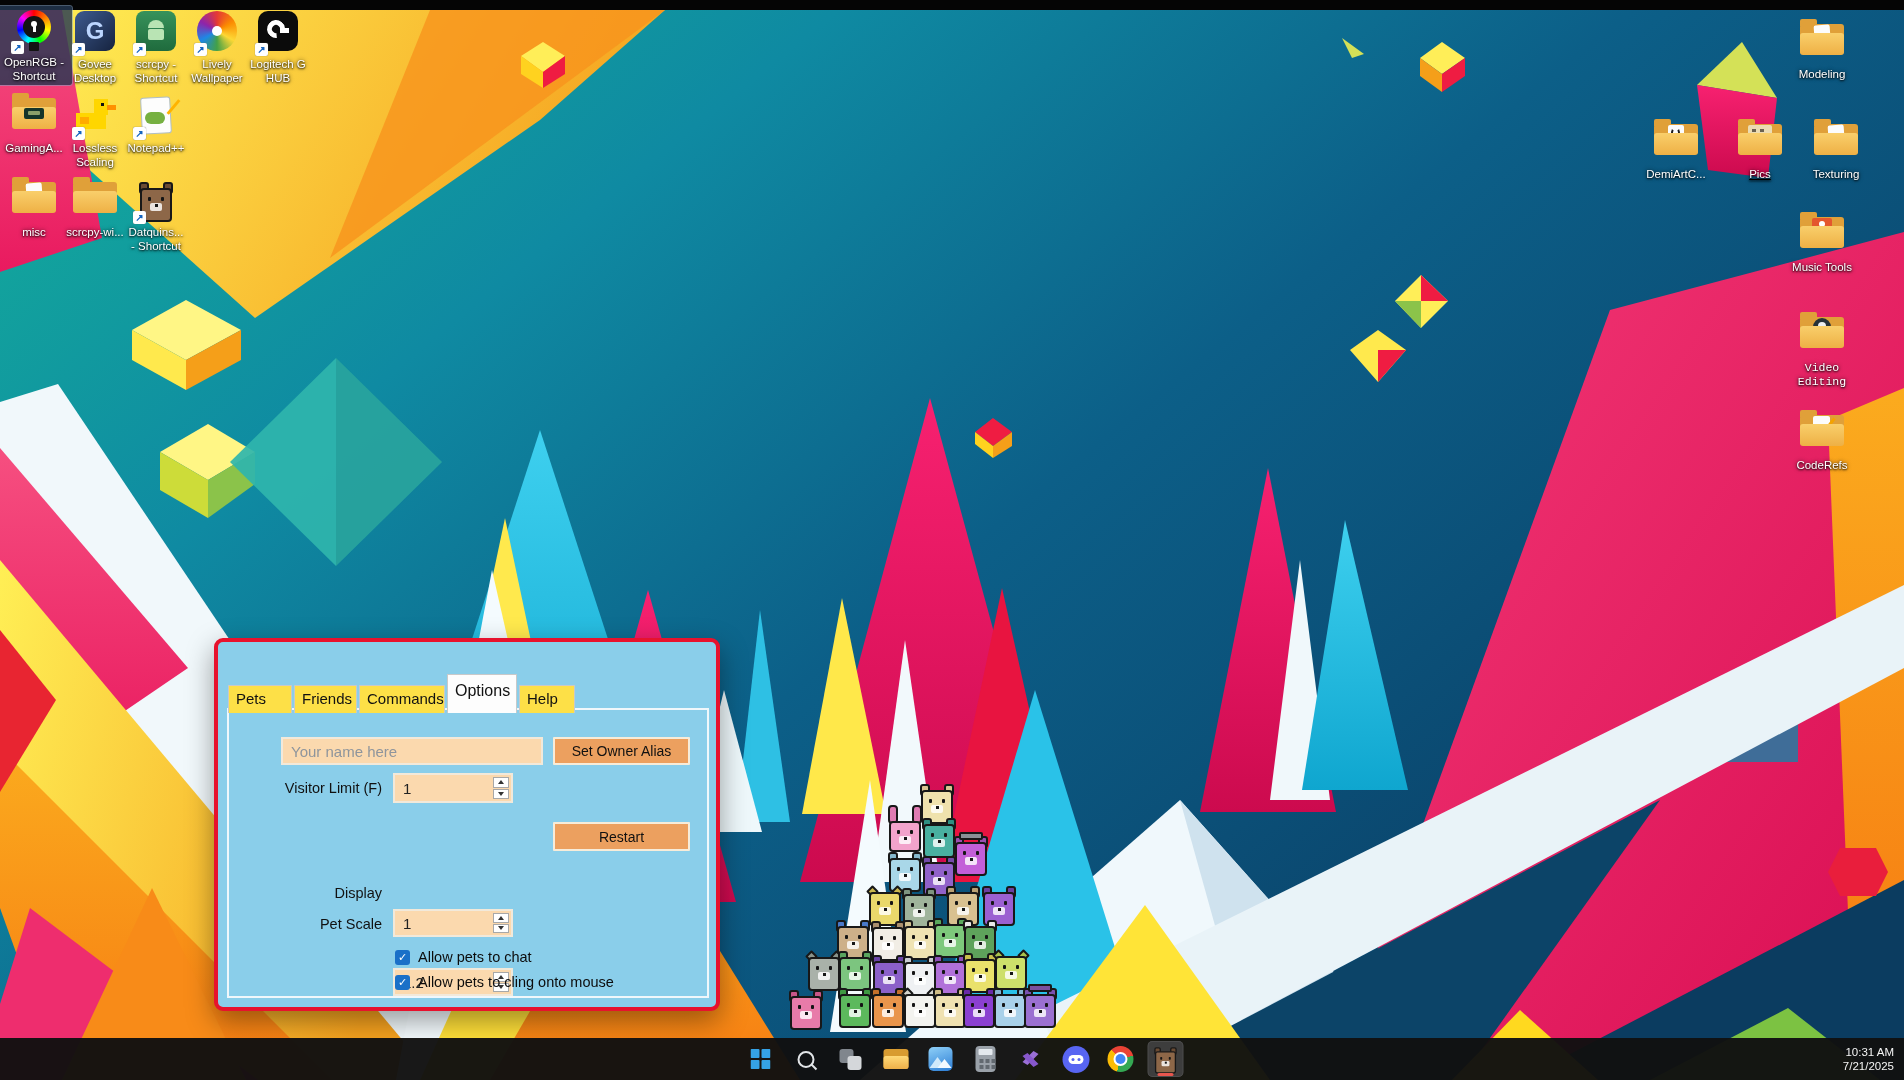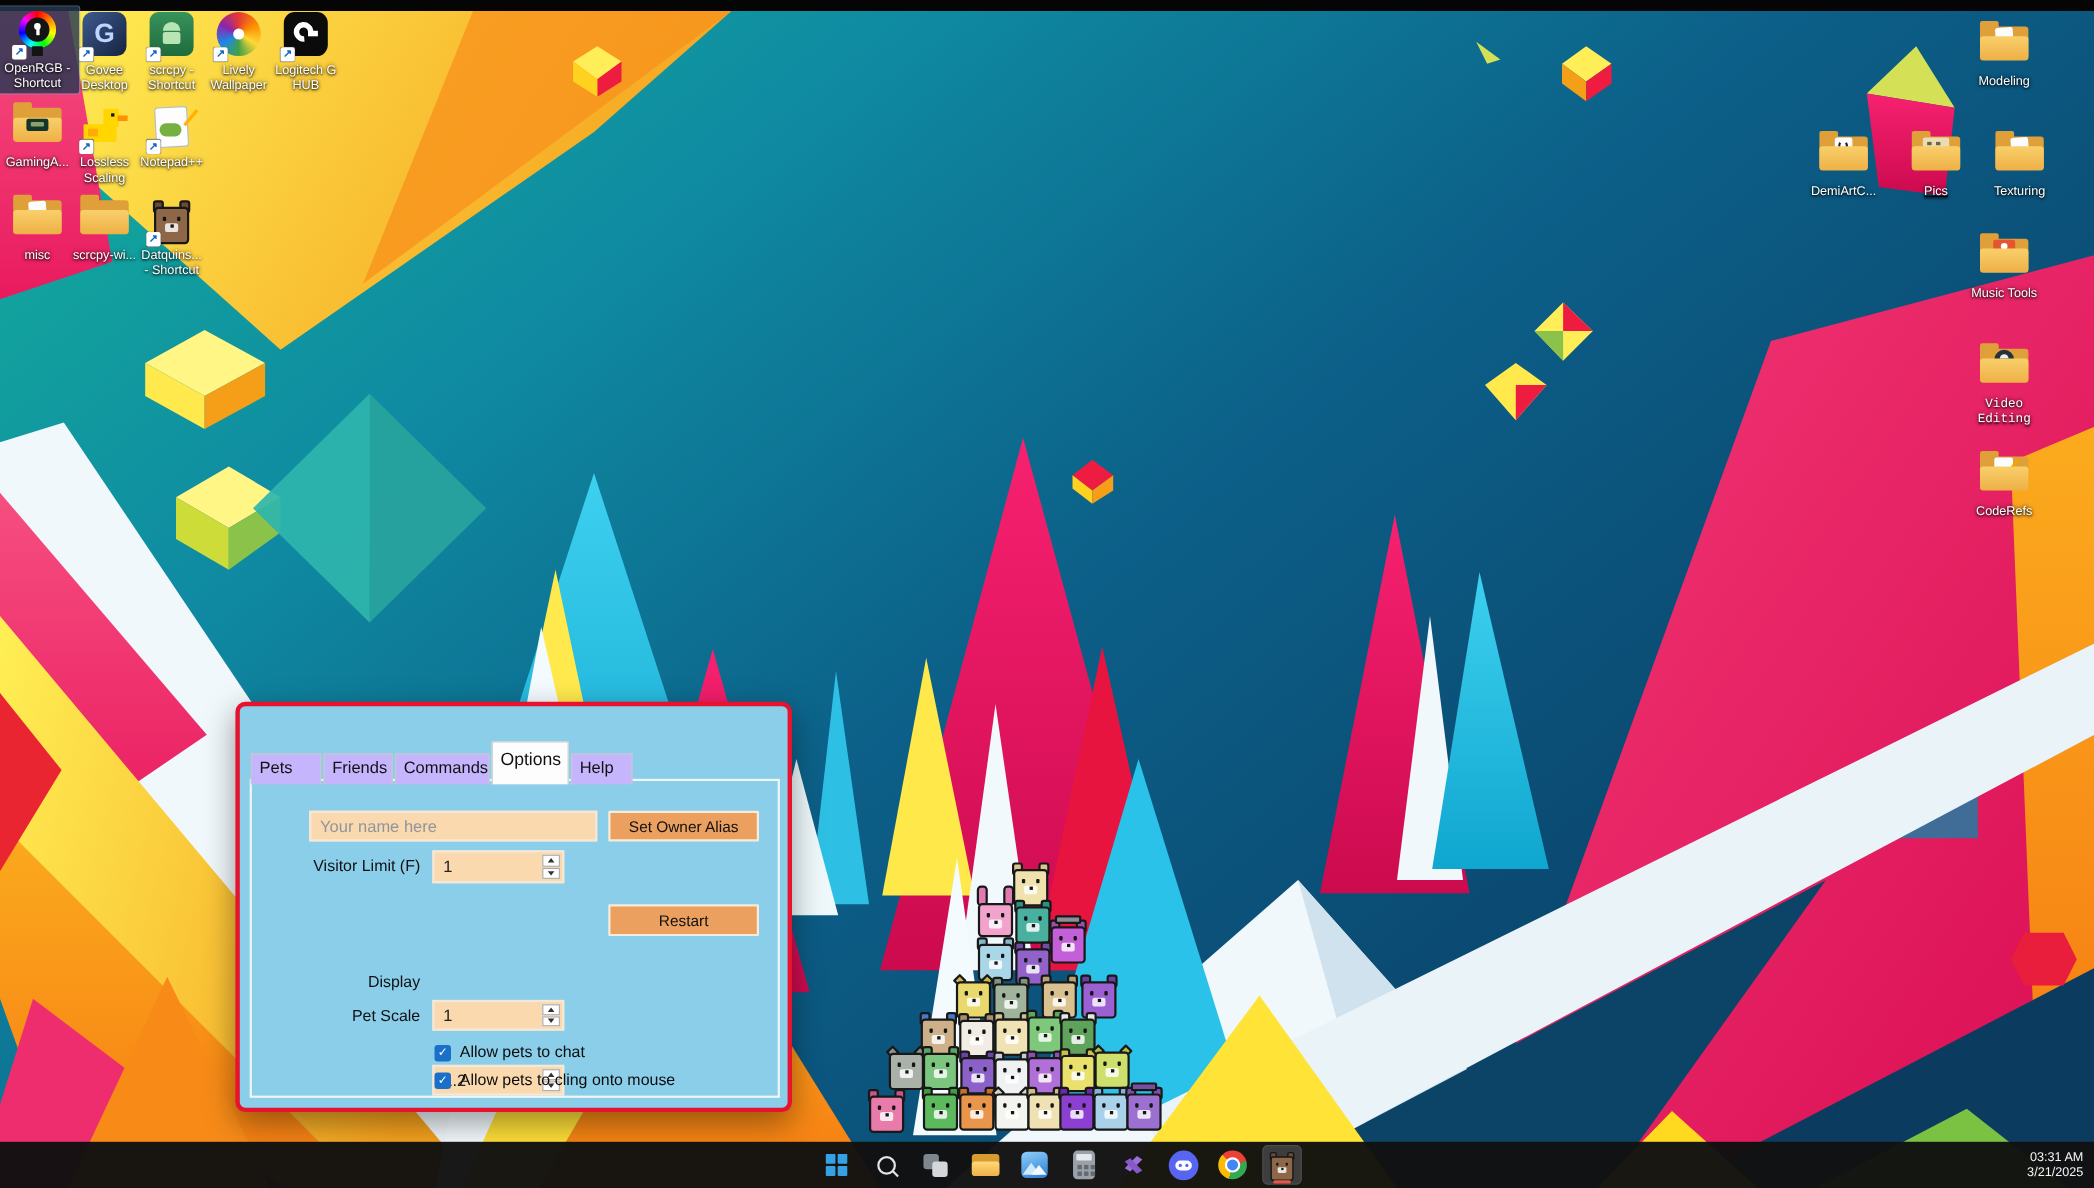--- a/index.html
+++ b/index.html
@@ -89,21 +89,21 @@
   #app-window{position:absolute;left:214px;top:638px;width:506px;height:373px;box-sizing:border-box;
     background:#8aceea;border:4px solid #e7122d;border-radius:9px;box-shadow:0 10px 28px rgba(0,0,0,.38)}
   .titlebar{position:absolute;left:0;top:0;right:0;height:29px;background:#e7122d;color:#fff;
     display:flex;align-items:center;border-radius:4px 4px 0 0}
   .titlebar .t-title{font-size:13px;padding-left:10px;flex:1}
   .t-btn{width:34px;height:29px;display:flex;align-items:center;justify-content:center;color:#fff}
   .gl-min{width:10px;height:2px;background:#fff}
   .gl-max{width:9px;height:9px;border:1.5px solid #fff;box-sizing:border-box}
   .gl-close{font-size:13px;line-height:13px}
   .tabs{position:absolute;left:10px;top:31px;height:40px;display:flex;align-items:flex-end;gap:2px;z-index:2}
-  .tab{box-sizing:border-box;height:28px;background:#c4b5fd;border:1px solid #c9c9c9;border-bottom:none;
+  .tab{box-sizing:border-box;height:28px;background:#fde047;border:1px solid #c9c9c9;border-bottom:none;
     font-size:15px;color:#111;padding:4px 0 0 7px;overflow:hidden;white-space:nowrap}
   .tab.selected{height:39px;background:#fdfdfd;font-size:16px;padding-top:7px;position:relative;z-index:3}
   .panel{position:absolute;left:9px;top:66px;width:482px;height:290px;box-sizing:border-box;border:2px solid #f0f7fb}
   .ctl{position:absolute;box-sizing:border-box}
   .txt-field{background:#fbd9ae;border:2px solid #f2e9da;font-size:15px;color:#444;padding:0 8px;
     font-family:"Liberation Sans",sans-serif;outline:none}
   .txt-field::placeholder{color:#8f959c}
   .o-btn{background:#eca05f;border:2px solid #f7ecd9;font-size:14px;color:#111;display:flex;align-items:center;justify-content:center;border-radius:1px}
   .f-lbl{font-size:14.5px;color:#111;display:flex;align-items:center;justify-content:flex-end}
   .spin{background:#fbd9ae;border:2px solid #f2e9da;position:relative}
@@ -864,16 +864,16 @@
             <span class="bod">
               <span class="eye l"></span>
               <span class="eye r"></span>
               <span class="muz"></span>
             </span>
           </div>
         </span>
       </div>
     </div>
   <div id="clock">
-    <div>03:31 AM</div>
-    <div>3/21/2025</div>
+    <div>10:31 AM</div>
+    <div>7/21/2025</div>
   </div>
 </div>
 
 </body></html>

